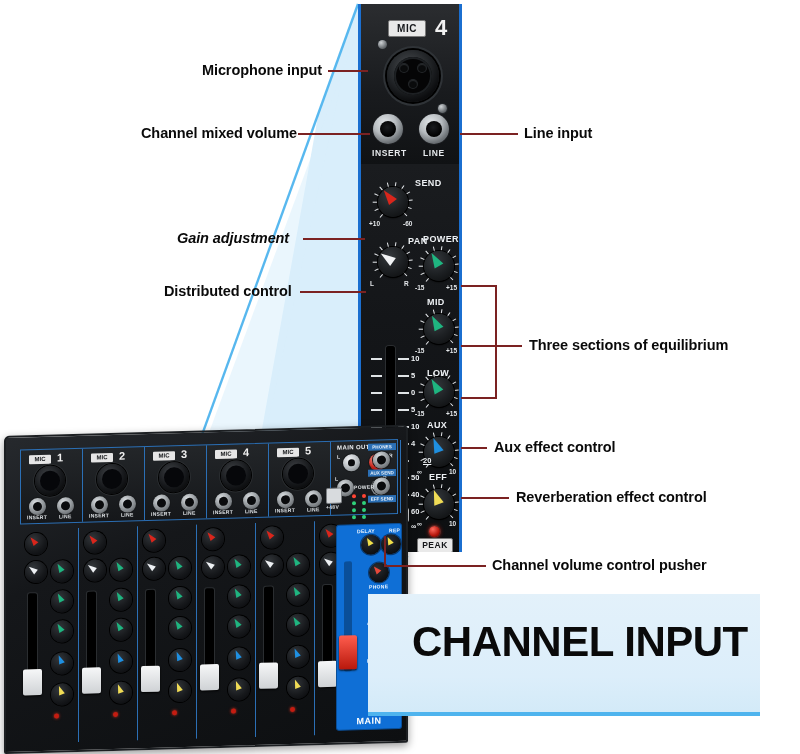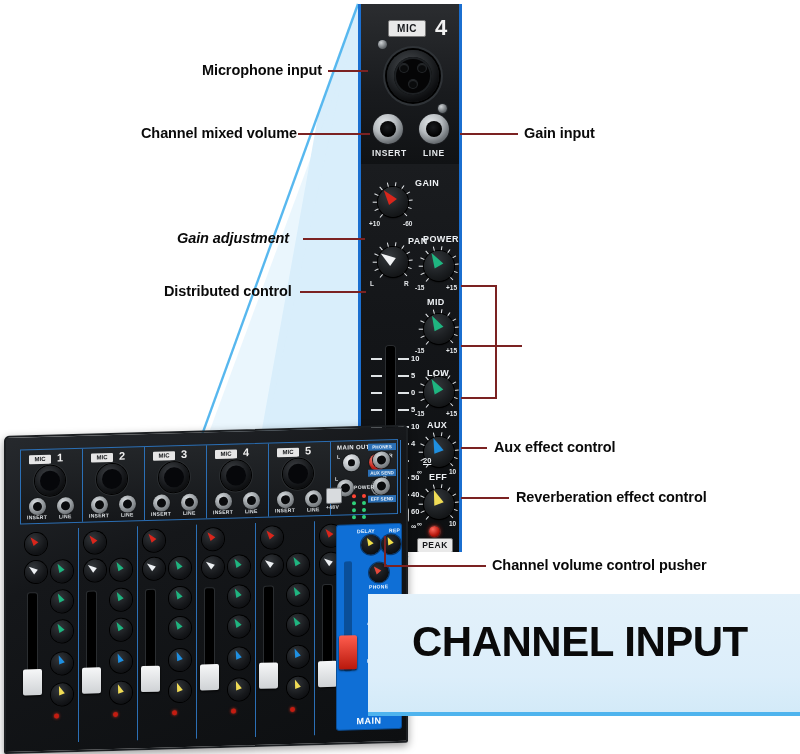--- a/index.html
+++ b/index.html
@@ -141,21 +141,21 @@
   .mainfader{position:absolute;left:7px;top:36px;width:8px;height:110px;background:#0a4f99;border-radius:2px;}
   .mainknob{position:absolute;left:2px;top:110px;width:18px;height:34px;border-radius:2px;
       background:linear-gradient(180deg,#ff5d4e,#b8180c);box-shadow:0 1px 2px #000;}
   .mainword{position:absolute;left:0;bottom:3px;width:100%;text-align:center;font-size:9px;
       font-weight:bold;color:#fff;letter-spacing:.5px;}
   .powerblk{position:absolute;right:6px;top:56px;width:74px;height:40px;}
   .pwrsw{position:absolute;left:0;top:3px;width:14px;height:14px;background:#d8dbde;border:1px solid #7b7f83;border-radius:2px;}
   .meterled{position:absolute;width:4px;height:4px;border-radius:50%;display:block;}
 
   
-  .banner{position:absolute;left:368px;top:594px;width:432px;height:118px;
+  .banner{position:absolute;left:368px;top:594px;width:392px;height:118px;
           background:linear-gradient(180deg,#e3f1fa 0%,#dceefa 70%,#d3eaf8 100%);
           border-bottom:4px solid #4fb4ee;}
   .banner span{position:absolute;left:44px;top:24px;font-size:42px;font-weight:bold;
           color:#0a0a0a;letter-spacing:-0.5px;}
 </style>
 </head>
 <body>
 
 <div class="stage">
 
@@ -211,21 +211,21 @@
             <i style="transform:rotate(35deg)"></i>
           <i style="transform:rotate(60deg)"></i>
             <i style="transform:rotate(85deg)"></i>
           <i style="transform:rotate(110deg)"></i>
             <i style="transform:rotate(135deg)"></i>
         </div>
         <div class="dial">
           <div class="ptr" style="border-top-color:#d9261c;transform:translate(-5px,0) rotate(142deg)"></div>
         </div>
       </div>
-      <div class="knoblab" style="left:54px;top:14px;">GAIN</div>
+      <div class="knoblab" style="left:54px;top:14px;">SEND</div>
       <div class="knobend" style="left:8px;top:56px;">+10</div>
       <div class="knobend" style="left:42px;top:56px;">-60</div>
 
       <div class="knob" style="left:12px;top:78px;">
         <div class="ticks">
           <i style="transform:rotate(-140deg)"></i>
             <i style="transform:rotate(-115deg)"></i>
           <i style="transform:rotate(-90deg)"></i>
             <i style="transform:rotate(-65deg)"></i>
           <i style="transform:rotate(-40deg)"></i>
@@ -752,23 +752,24 @@
 
   <div class="ln lnh" style="left:461px;top:447px;width:26px;"></div>
 
   <div class="ln lnh" style="left:461px;top:497px;width:48px;"></div>
 
   <div class="ln lnv" style="left:384px;top:536px;height:30px;"></div>
   <div class="ln lnh" style="left:384px;top:565px;width:102px;"></div>
 
   <div class="lbl" style="left:202px;top:62px;">Microphone input</div>
   <div class="lbl" style="left:141px;top:125px;">Channel mixed volume</div>
-  <div class="lbl" style="left:524px;top:125px;">Gain input</div>
+  <div class="lbl" style="left:524px;top:125px;">Line input</div>
   <div class="lbl" style="left:177px;top:230px;font-style:italic;">Gain adjustment</div>
   <div class="lbl" style="left:164px;top:283px;">Distributed control</div>
+  <div class="lbl" style="left:529px;top:337px;">Three sections of equilibrium</div>
   <div class="lbl" style="left:494px;top:439px;">Aux effect control</div>
   <div class="lbl" style="left:492px;top:557px;">Channel volume control pusher</div>
   <div class="lbl" style="left:516px;top:489px;">Reverberation effect control</div>
 
   <div class="banner">
     <span>CHANNEL INPUT</span>
   </div>
 
 </div>
 

